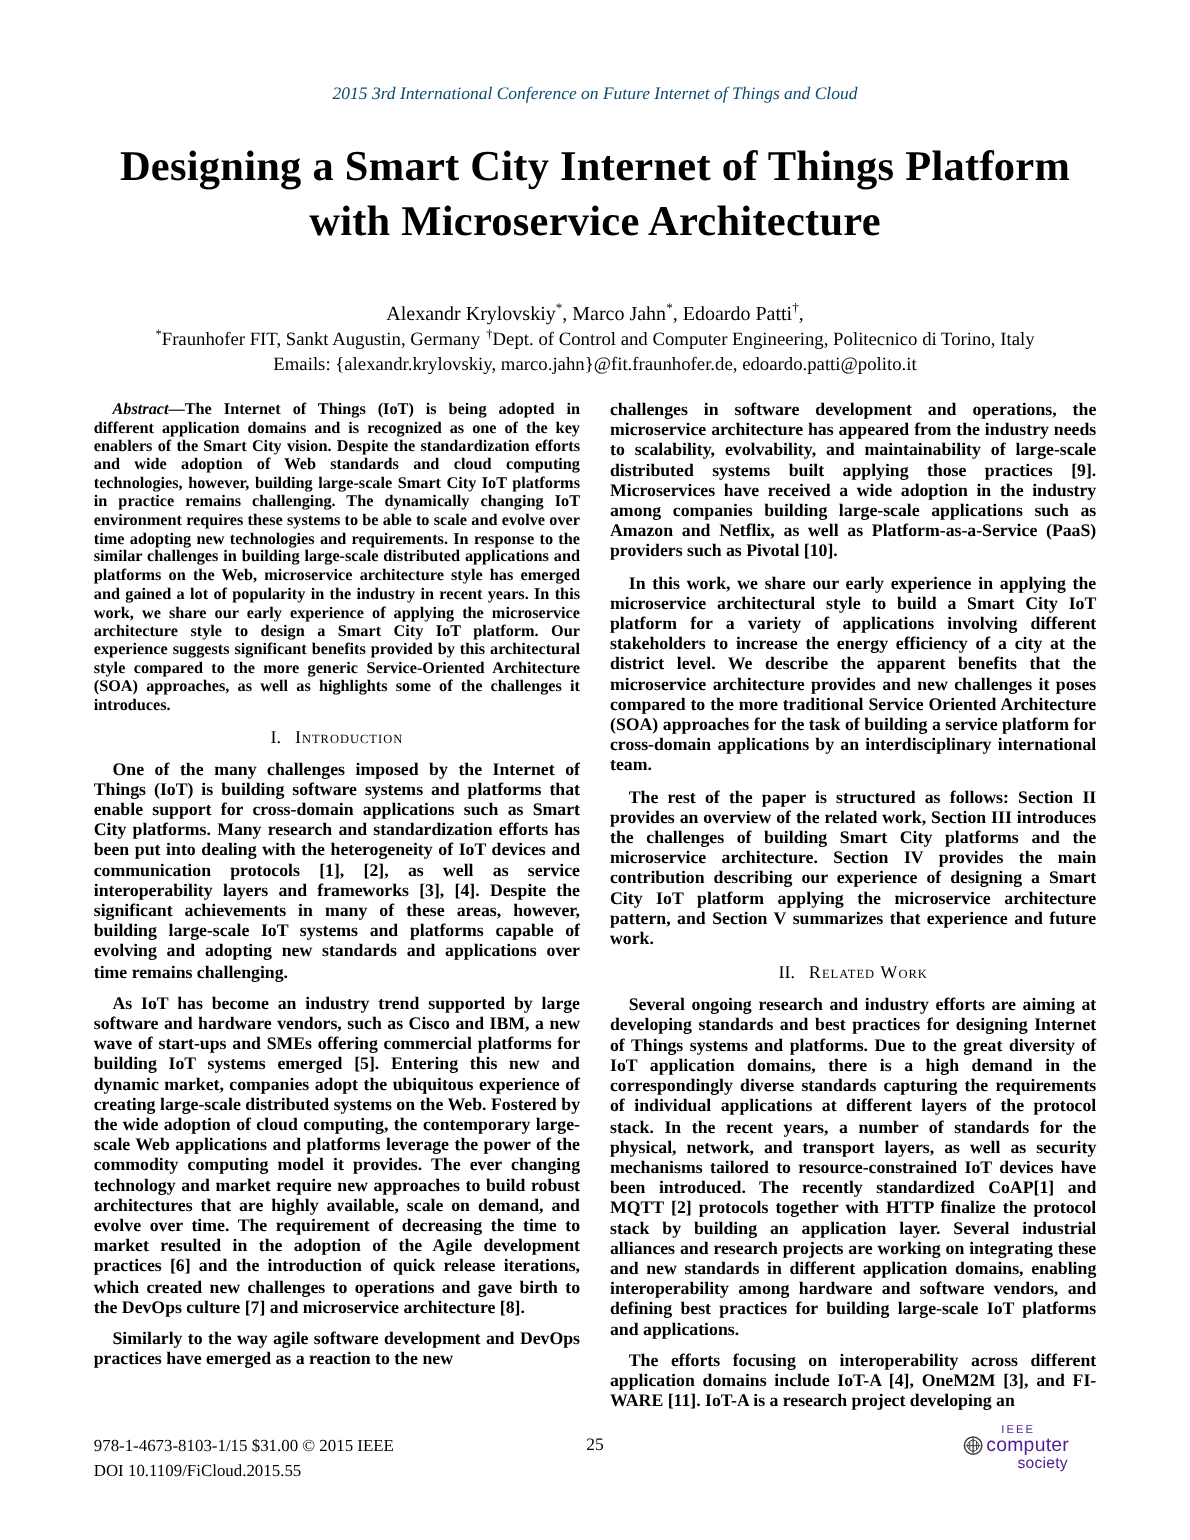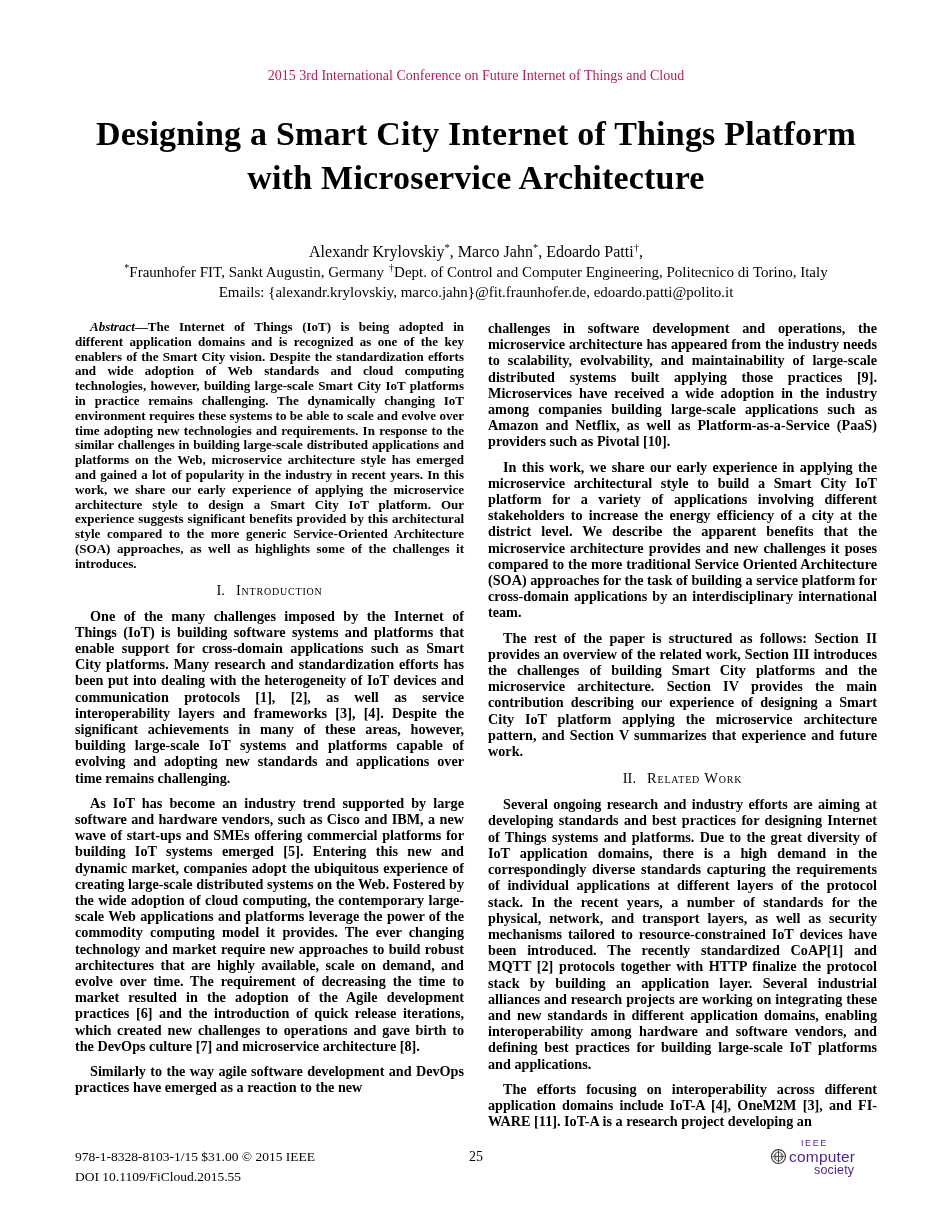--- a/index.html
+++ b/index.html
@@ -6,21 +6,21 @@
   .page{
     position:relative;
     width:952px;height:1232px;
     background:#ffffff;
     font-family:"Liberation Serif", serif;
     color:#000;
     overflow:hidden;
   }
   .conf-header{
     position:absolute;top:68px;left:0;width:100%;
-    text-align:center;font-size:14px;color:#be185d;
+    text-align:center;font-size:14px;color:#0c4a6e;font-style:italic;
   }
   .paper-title{
     position:absolute;top:112px;left:0;width:100%;
     text-align:center;font-size:34px;line-height:44px;
     font-weight:700;letter-spacing:0.2px;
   }
   .authors-block{
     position:absolute;top:241px;left:0;width:100%;
     text-align:center;
   }
@@ -121,21 +121,21 @@
         <span class="sec-num">II.</span><span class="sec-title">Related Work</span>
       </div>
 
       <p class="para">Several ongoing research and industry efforts are aiming at developing standards and best practices for designing Internet of Things systems and platforms. Due to the great diversity of IoT application domains, there is a high demand in the correspondingly diverse standards capturing the requirements of individual applications at different layers of the protocol stack. In the recent years, a number of standards for the physical, network, and transport layers, as well as security mechanisms tailored to resource-constrained IoT devices have been introduced. The recently standardized CoAP[1] and MQTT [2] protocols together with HTTP finalize the protocol stack by building an application layer. Several industrial alliances and research projects are working on integrating these and new standards in different application domains, enabling interoperability among hardware and software vendors, and defining best practices for building large-scale IoT platforms and applications.</p>
       <p class="para last">The efforts focusing on interoperability across different application domains include IoT-A [4], OneM2M [3], and FI-WARE [11]. IoT-A is a research project developing an</p>
     </div>
 
   </div>
 
   <div class="footer-left">
-    <div>978-1-8328-8103-1/15 $31.00 © 2015 IEEE</div>
+    <div>978-1-4673-8103-1/15 $31.00 © 2015 IEEE</div>
     <div>DOI 10.1109/FiCloud.2015.55</div>
   </div>
 
   <div class="footer-page">25</div>
 
   <div class="cs-logo">
     <div class="cs-ieee">IEEE</div>
     <div class="cs-row">
       <svg class="cs-emblem" viewBox="0 0 20 20">
         <circle cx="10" cy="10" r="8.2" fill="none" stroke="#3a3a3a" stroke-width="1.4"></circle>

